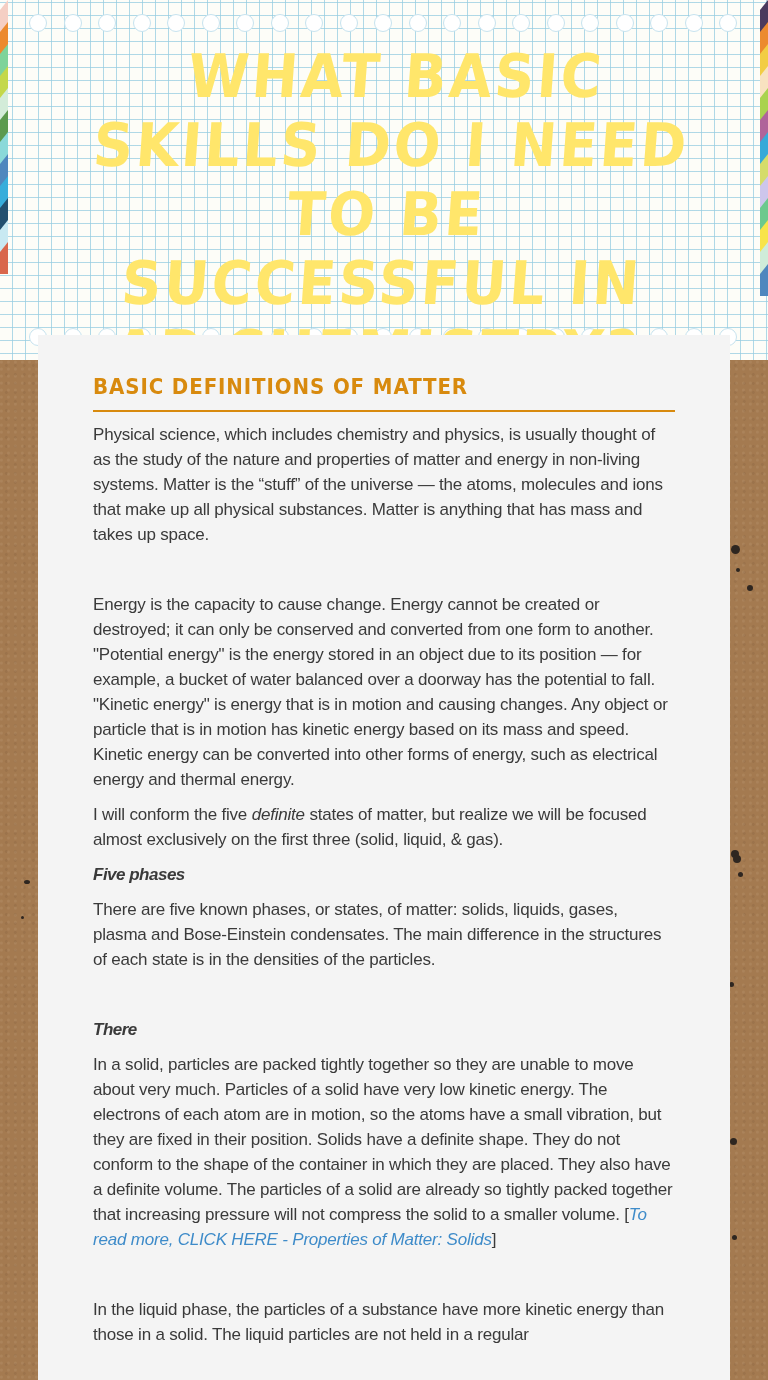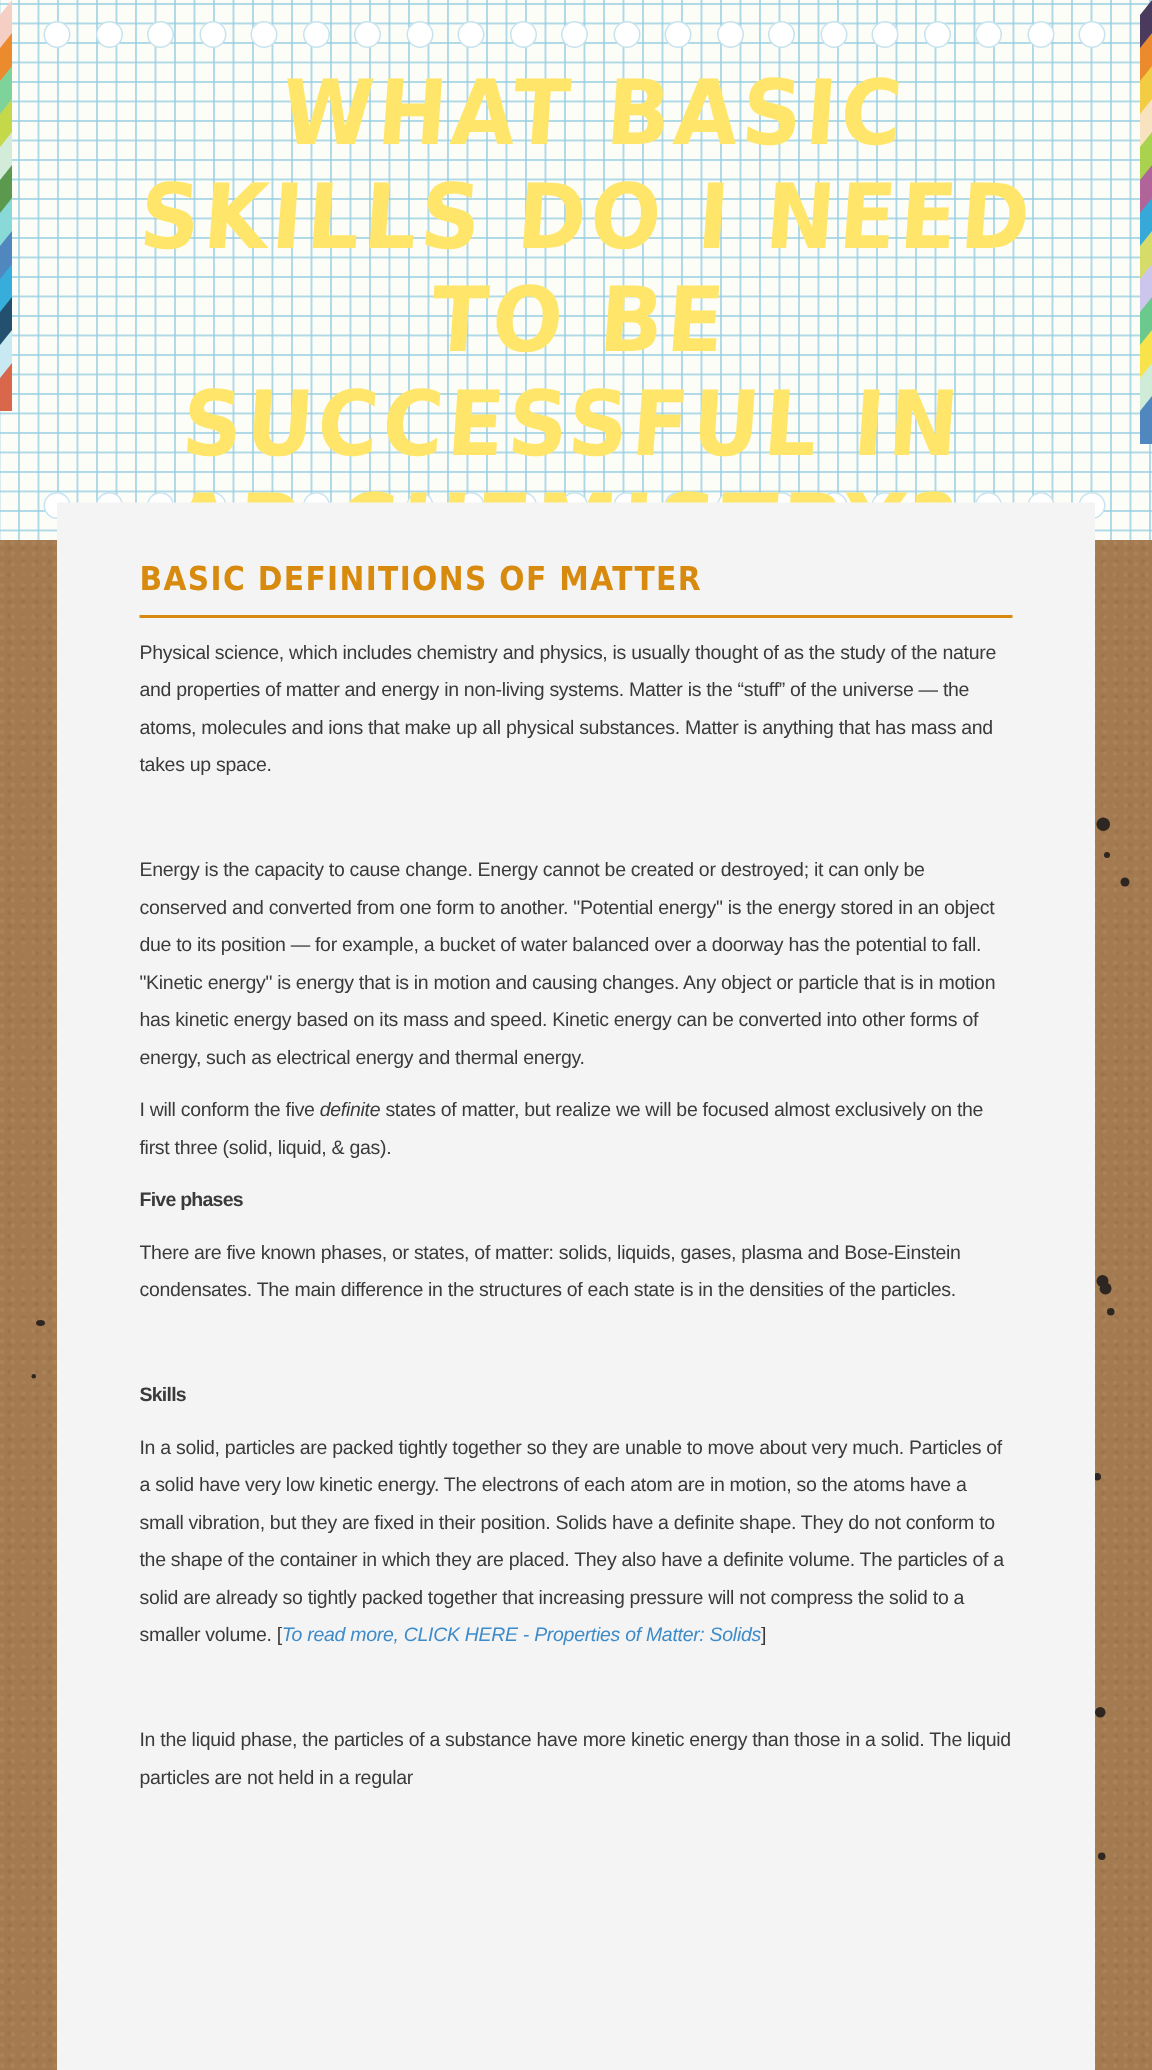--- a/index.html
+++ b/index.html
@@ -66,27 +66,27 @@
     text-transform: uppercase;
     transform: scaleX(0.9);
     transform-origin: left;
     height: 40px;
     line-height: 34px;
     white-space: nowrap;
   }
   .rule { height: 2px; background: #d88a0e; margin-bottom: 10px; }
   p, h4 {
     font-family: "Liberation Sans", sans-serif;
-    font-size: 13px;
+    font-size: 17px;
     line-height: 25px;
     color: #3a3a3a;
     letter-spacing: -0.2px;
   }
   p { margin-bottom: 10px; }
-  h4 { font-weight: bold; margin-bottom: 10px; letter-spacing: -0.5px; }
+  h4 { font-weight: bold; margin-bottom: 10px; letter-spacing: -0.5px; font-style: italic; }
   .gap { height: 35px; }
   a { color: #3e8bc9; text-decoration: none; font-style: italic; }
 </style>
 </head>
 <body>
 
 <div class="cardboard">
   <div class="splat" style="left:731px;top:185px;width:9px;height:9px;"></div>
   <div class="splat" style="left:731px;top:490px;width:8px;height:8px;"></div>
   <div class="splat" style="left:738px;top:512px;width:5px;height:5px;"></div>
@@ -183,18 +183,18 @@
   <div class="content">
     <h2 class="section-title">Basic Definitions of Matter</h2>
     <div class="rule"></div>
     <p>Physical science, which includes chemistry and physics, is usually thought of as the study of the nature and properties of matter and energy in non-living systems. Matter is the “stuff” of the universe — the atoms, molecules and ions that make up all physical substances. Matter is anything that has mass and takes up space.</p>
     <div class="gap"></div>
     <p>Energy is the capacity to cause change. Energy cannot be created or destroyed; it can only be conserved and converted from one form to another. "Potential energy" is the energy stored in an object due to its position — for example, a bucket of water balanced over a doorway has the potential to fall. "Kinetic energy" is energy that is in motion and causing changes. Any object or particle that is in motion has kinetic energy based on its mass and speed. Kinetic energy can be converted into other forms of energy, such as electrical energy and thermal energy.</p>
     <p><span>I will conform the five </span><em>definite</em><span> states of matter, but realize we will be focused almost exclusively on the first three (solid, liquid, &amp; gas).</span></p>
     <h4>Five phases</h4>
     <p>There are five known phases, or states, of matter: solids, liquids, gases, plasma and Bose-Einstein condensates. The main difference in the structures of each state is in the densities of the particles.</p>
     <div class="gap"></div>
-    <h4>Skills</h4>
+    <h4>There</h4>
     <p><span>In a solid, particles are packed tightly together so they are unable to move about very much. Particles of a solid have very low kinetic energy. The electrons of each atom are in motion, so the atoms have a small vibration, but they are fixed in their position. Solids have a definite shape. They do not conform to the shape of the container in which they are placed. They also have a definite volume. The particles of a solid are already so tightly packed together that increasing pressure will not compress the solid to a smaller volume. [</span><a href="#" style="color: rgb(62, 139, 201);">To read more, CLICK HERE - Properties of Matter: Solids</a><span>]</span></p>
     <div class="gap"></div>
     <p>In the liquid phase, the particles of a substance have more kinetic energy than those in a solid. The liquid particles are not held in a regular</p>
   </div>
 </div>
 
 </body></html>

